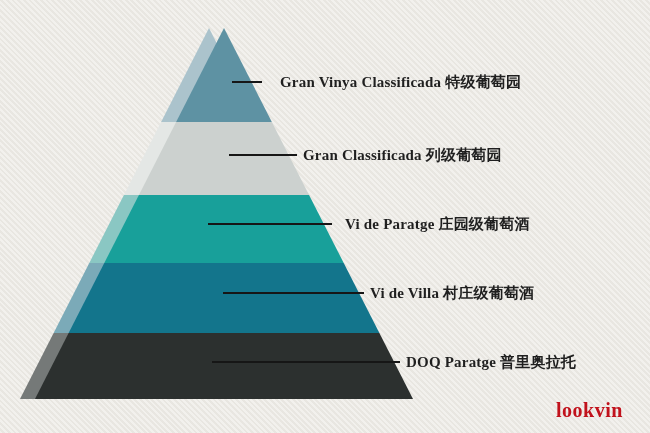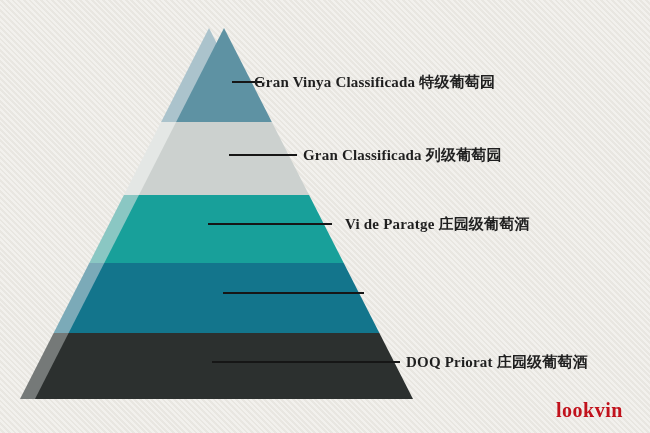--- a/index.html
+++ b/index.html
@@ -38,21 +38,21 @@
   .ld5 { left:212px; top:361px; width:188px; }
 
   
   .tier-label {
     position:absolute;
     font-size:15px; font-weight:700;
     color:#1f1f1f; line-height:20px;
     white-space:nowrap;
     letter-spacing:0.2px;
   }
-  .lb1 { left:254px; top:72px;text-align:right; }
+  .lb1 { left:280px; top:72px;text-align:right; }
   .lb2 { left:303px; top:145px; }
   .lb3 { left:345px; top:214px; }
   .lb4 { left:370px; top:283px; }
   .lb5 { left:406px; top:352px; }
 
   
   .logo {
     position:absolute;
     left:556px; top:398px;
     font-family:Liberation Serif, serif;
@@ -85,17 +85,18 @@
 
   <div class="leader ld1"></div>
   <div class="leader ld2"></div>
   <div class="leader ld3"></div>
   <div class="leader ld4"></div>
   <div class="leader ld5"></div>
 
   <div class="tier-label lb1">Gran Vinya Classificada 特级葡萄园</div>
   <div class="tier-label lb2">Gran Classificada 列级葡萄园</div>
   <div class="tier-label lb3">Vi de Paratge 庄园级葡萄酒</div>
-  <div class="tier-label lb5">DOQ Priorat 庄园级葡萄酒</div>
+  <div class="tier-label lb4">Vi de Villa 村庄级葡萄酒</div>
+  <div class="tier-label lb5">DOQ Paratge 普里奥拉托</div>
 
   <div class="logo" style="color: rgb(193, 18, 28);">lookvin</div>
 
 </div>
 
 </body></html>

